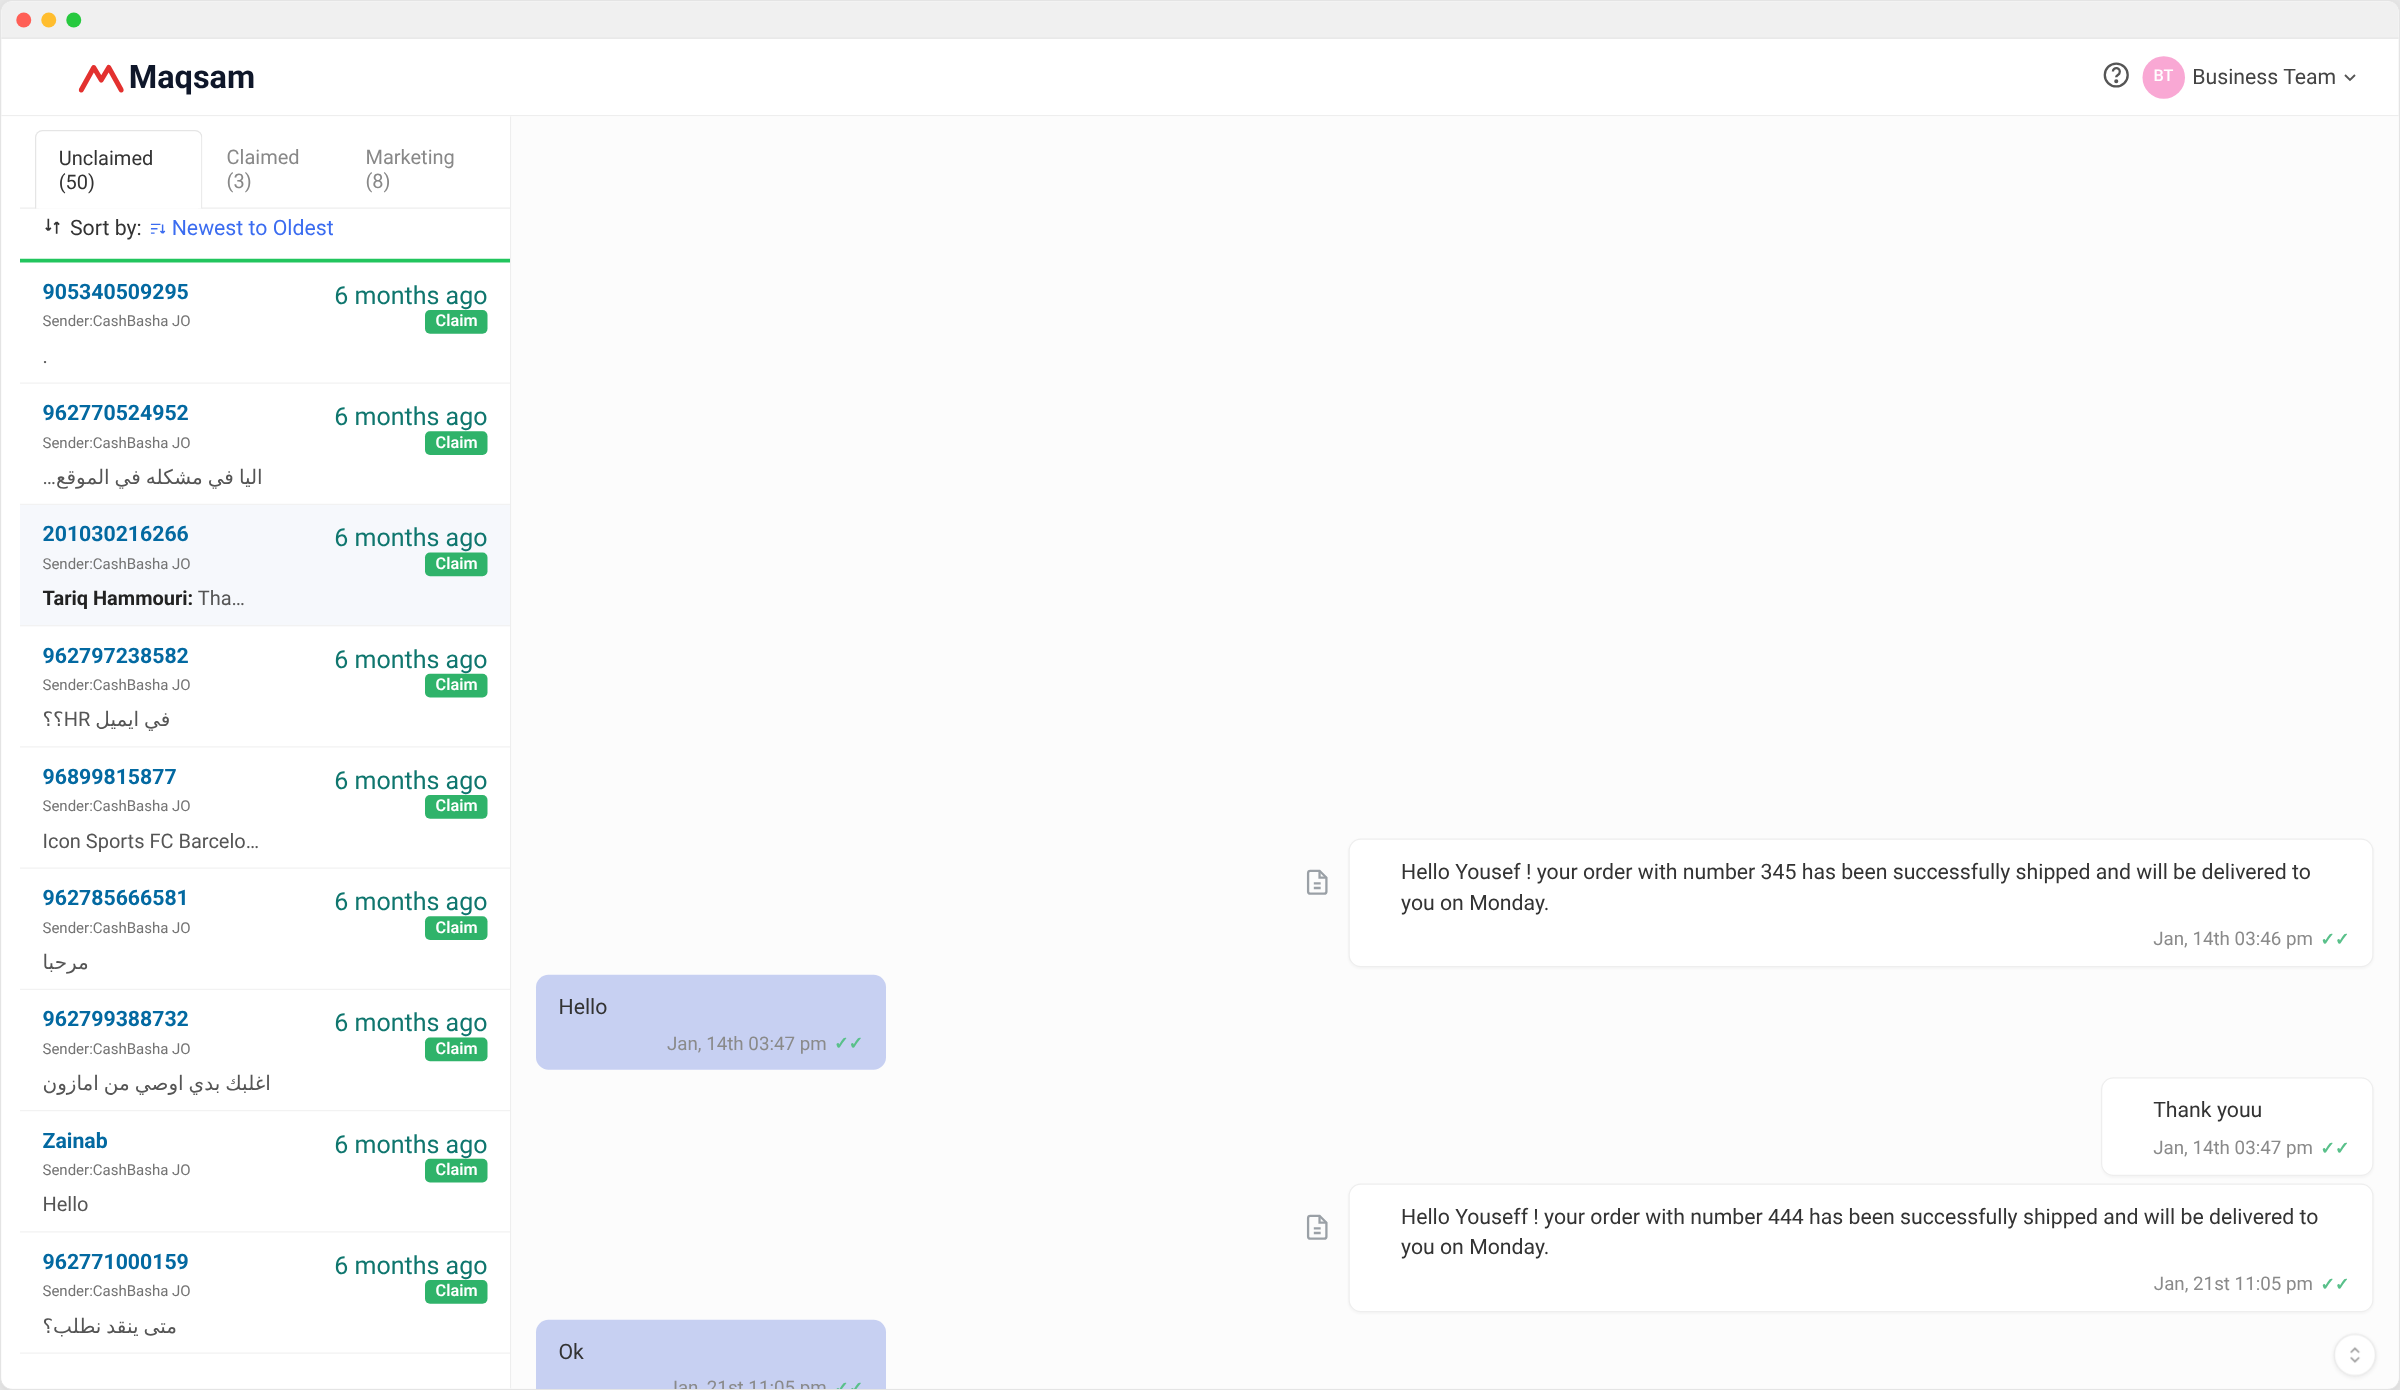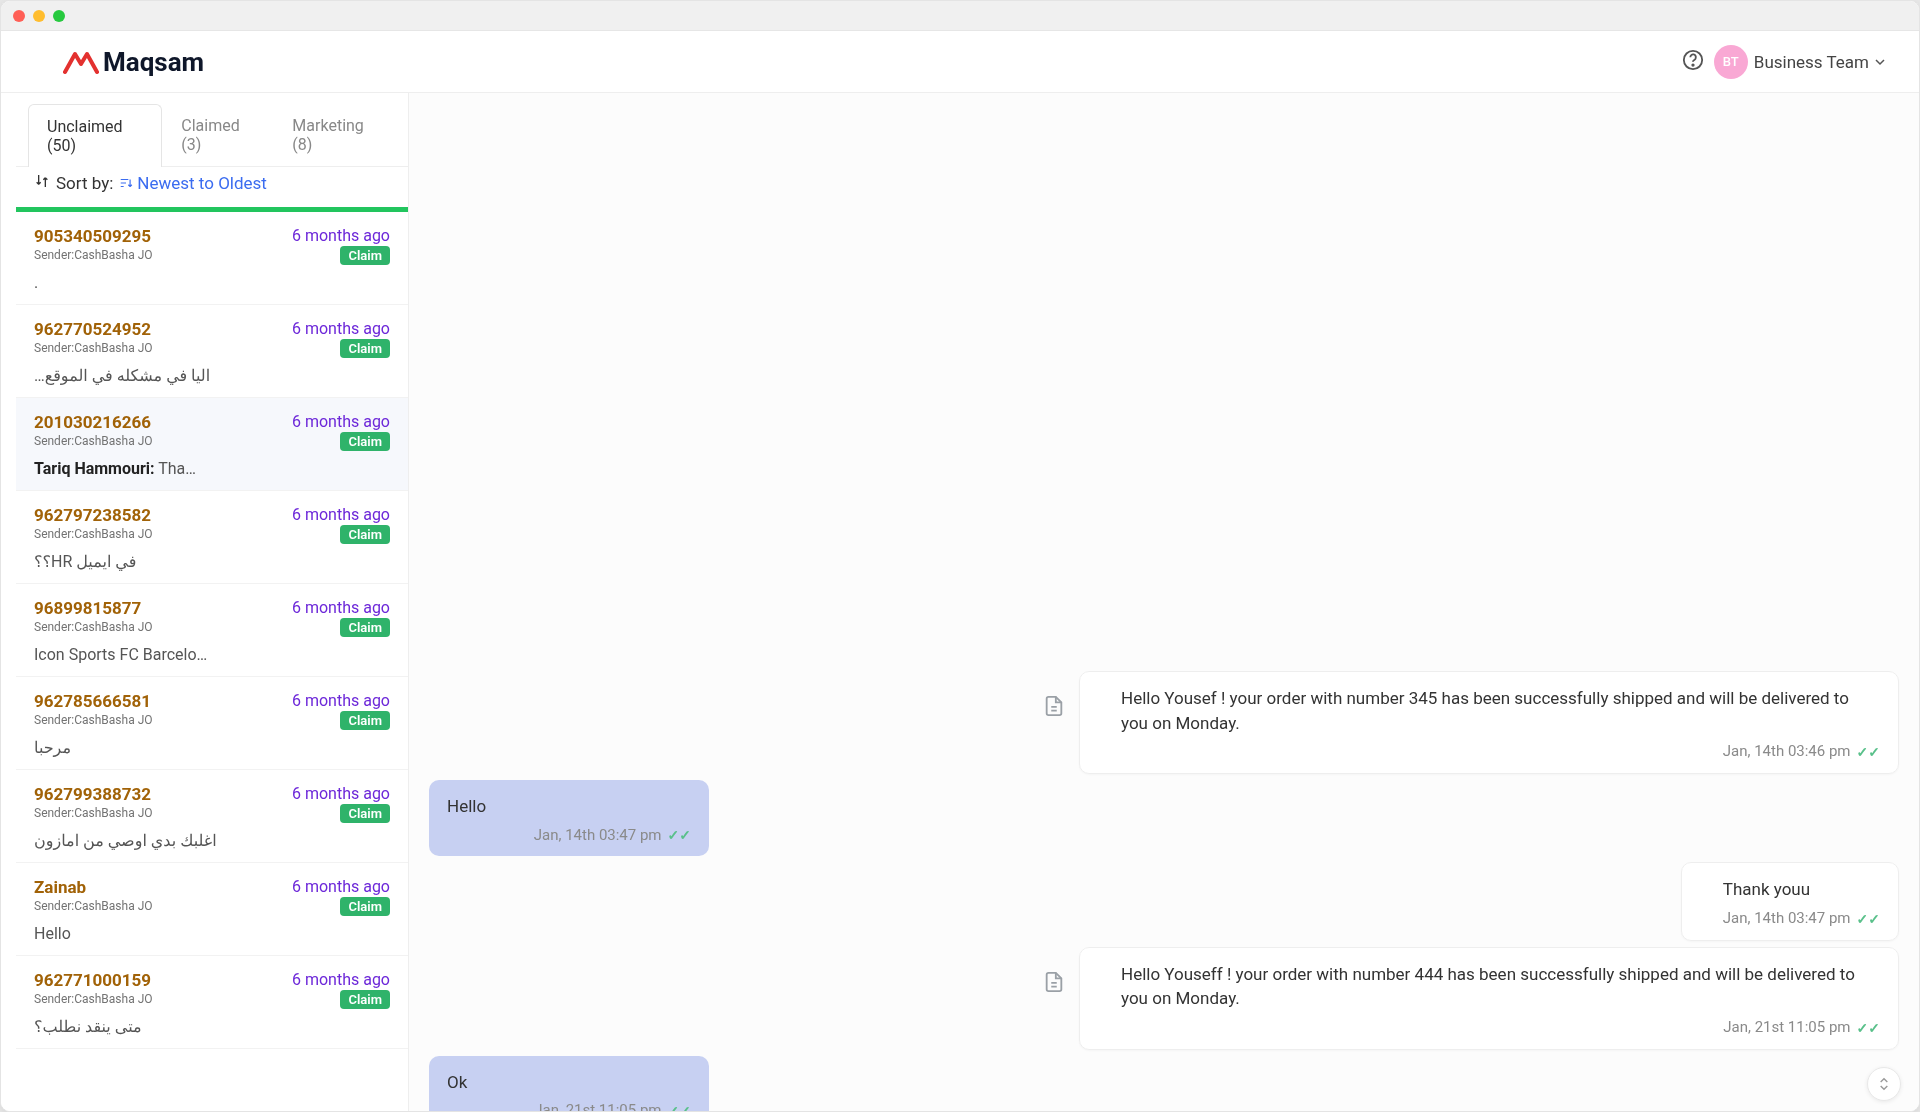--- a/index.html
+++ b/index.html
@@ -27,29 +27,29 @@
 .tab { padding:12px 18px; font-size:16px; color:#888; border:1px solid transparent; border-bottom:none; border-radius:6px 6px 0 0; background:transparent; cursor:pointer;}
 .tab.active { color:#333; background:#fff; border-color:#e5e5e5; position:relative; top:1px;}
 
 .search-row{display:flex; gap:10px; padding:14px 10px;}
 .search-wrap{flex:1; position:relative;}
 .search-input{width:100%; height:42px; border:1px solid #e5e5e5; border-radius:6px; padding:0 40px 0 12px; font-size:16px; color:#555;}
 .search-input::placeholder{color:#bbb;}
 .search-icon{position:absolute; right:12px; top:50%; transform:translateY(-50%); color:#bbb;}
 .compose-btn{width:48px;height:42px;border:none;border-radius:8px;background:#5b7cff;color:#fff;display:flex;align-items:center;justify-content:center;cursor:pointer;}
 
-.sort-row{display:flex;align-items:flex-start;gap:6px;padding:6px 16px 14px 18px;border-bottom:5px solid #22c55e;font-size:17px;color:#333;}
+.sort-row{display:flex;align-items:flex-start;gap:6px;padding:6px 16px 14px 18px;border-bottom:3px solid #22c55e;font-size:17px;color:#333;}
 .sort-link{color:#3b6cf0;display:flex;align-items:center;gap:4px;}
 
 .convs{flex:1;overflow-y:auto;}
 .conv{padding:14px 18px 12px 18px;border-bottom:1px solid #f2f2f2;cursor:pointer;}
 .conv.selected{background:#f6f8fc;}
 .conv-top{display:flex;justify-content:space-between;align-items:flex-start;}
-.conv-num{font-weight:700;color:#a16207;font-size:17px;}
-.conv-time{color:#6d28d9;font-size:16px;}
+.conv-num{font-weight:700;color:#0369a1;font-size:17px;}
+.conv-time{color:#0f766e;font-size:20px;}
 .conv-sender{font-size:12px;color:#737373;margin-top:2px;}
 .conv-row2{display:flex;justify-content:flex-end;margin-top:-16px;}
 .claim-badge{background:#2fb36a;color:#fff;font-size:13px;font-weight:600;padding:2px 8px;border-radius:4px;}
 .conv-preview{margin-top:8px;font-size:16px;color:#555;white-space:nowrap;overflow:hidden;text-overflow:ellipsis;}
 .conv-preview b{color:#222;font-weight:700;}
 
 .chat{flex:1;background:#fcfcfc;position:relative;overflow:hidden;}
 .messages{position:absolute;inset:0;padding:18px 20px 0 20px;overflow-y:auto;}
 .msg-row{display:flex;margin-bottom:6px;align-items:flex-start;}
 .msg-row.out{justify-content:flex-end;}

